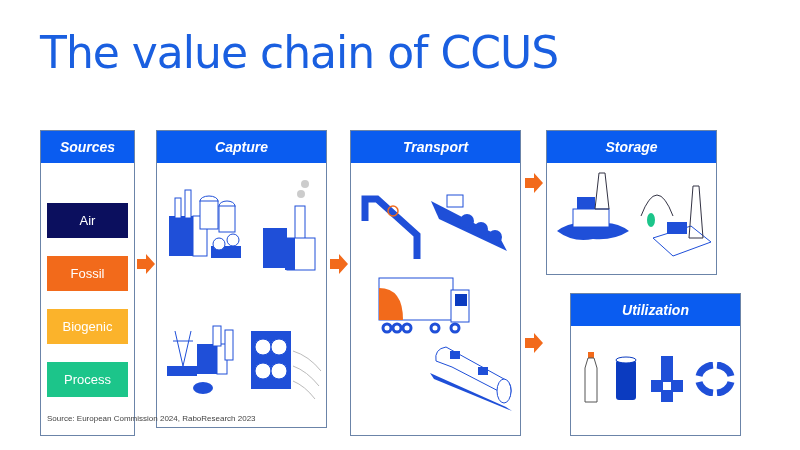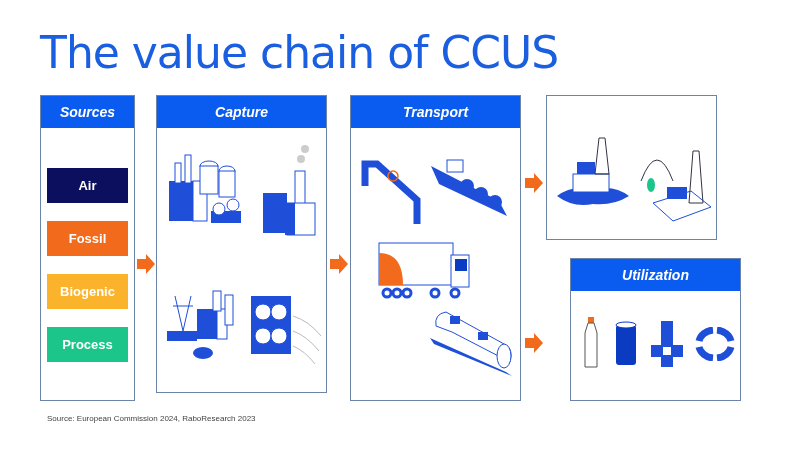--- a/index.html
+++ b/index.html
@@ -1,20 +1,20 @@
 <!DOCTYPE html>
 <html><head>
 <meta charset="utf-8">
 <style>
   html,body{margin:0;padding:0;background:#fff;}
   body{width:800px;height:450px;position:relative;overflow:hidden;font-family:"Liberation Sans",sans-serif;}
   .title{position:absolute;left:40px;top:28px;font-size:44px;color:#1a5fe0;font-family:"DejaVu Sans",sans-serif;letter-spacing:-1px;line-height:50px;}
-  .panel{position:absolute;border:1px solid #6b84a8;background:#fff;box-sizing:border-box;}
+  .panel{position:absolute;border:1px solid #6b84a8;background:#fff;box-sizing:border-box;margin-top:35px;}
   .panel .hdr{background:#0a5cf0;color:#fff;font-weight:bold;font-style:italic;font-size:14px;text-align:center;height:32px;line-height:32px;}
-  .src{position:absolute;left:6px;width:81px;height:35px;color:#fff;font-weight:bold;font-size:13px;text-align:center;line-height:35px;}
+  .src{position:absolute;left:6px;width:81px;height:35px;color:#fff;font-weight:normal;font-size:13px;text-align:center;line-height:35px;}
   .footer{position:absolute;left:47px;top:414px;font-size:8px;color:#444;}
   svg{position:absolute;}
 </style>
 </head>
 <body>
 
 <div class="title">The value chain of CCUS</div>
 
 <div class="panel" style="left:40px;top:95px;width:95px;height:306px;">
   <div class="hdr">Sources</div>
@@ -106,20 +106,21 @@
   <svg style="left:75px;top:210px" width="90" height="80" viewBox="0 0 90 80">
     <path d="M10 20 Q8 8 20 6 L78 38 Q88 42 84 56 L26 26 Z" fill="#fff" stroke="#1f4fd8"></path>
     <ellipse cx="78" cy="50" rx="7" ry="12" fill="#fff" stroke="#1f4fd8"></ellipse>
     <rect x="24" y="10" width="10" height="8" fill="#1f4fd8"></rect>
       <rect x="52" y="26" width="10" height="8" fill="#1f4fd8"></rect>
     <polygon points="4,32 80,66 86,70 8,38" fill="#1f4fd8"></polygon>
   </svg>
 </div>
 
 <div class="panel" style="left:546px;top:95px;width:171px;height:145px;">
+  <div class="hdr">Storage</div>
   <svg style="left:6px;top:38px" width="85" height="85" viewBox="0 0 85 85">
     <path d="M4 62 Q20 50 40 56 Q60 50 76 62 Q60 72 40 70 Q20 74 4 62Z" fill="#1f4fd8"></path>
     <rect x="20" y="40" width="36" height="18" fill="#fff" stroke="#1f4fd8"></rect>
       <rect x="24" y="28" width="18" height="12" fill="#1f4fd8"></rect>
     <path d="M46 4 L52 4 L56 40 L42 40Z" fill="none" stroke="#334"></path>
   </svg>
   <svg style="left:90px;top:45px" width="80" height="95" viewBox="0 0 80 95">
     <path d="M4 40 Q20 -2 36 40" stroke="#334" fill="none"></path>
       <ellipse cx="14" cy="44" rx="4" ry="7" fill="#1cc58a"></ellipse>
     <polygon points="16,62 54,50 74,66 36,80" fill="#fff" stroke="#1f4fd8"></polygon>

